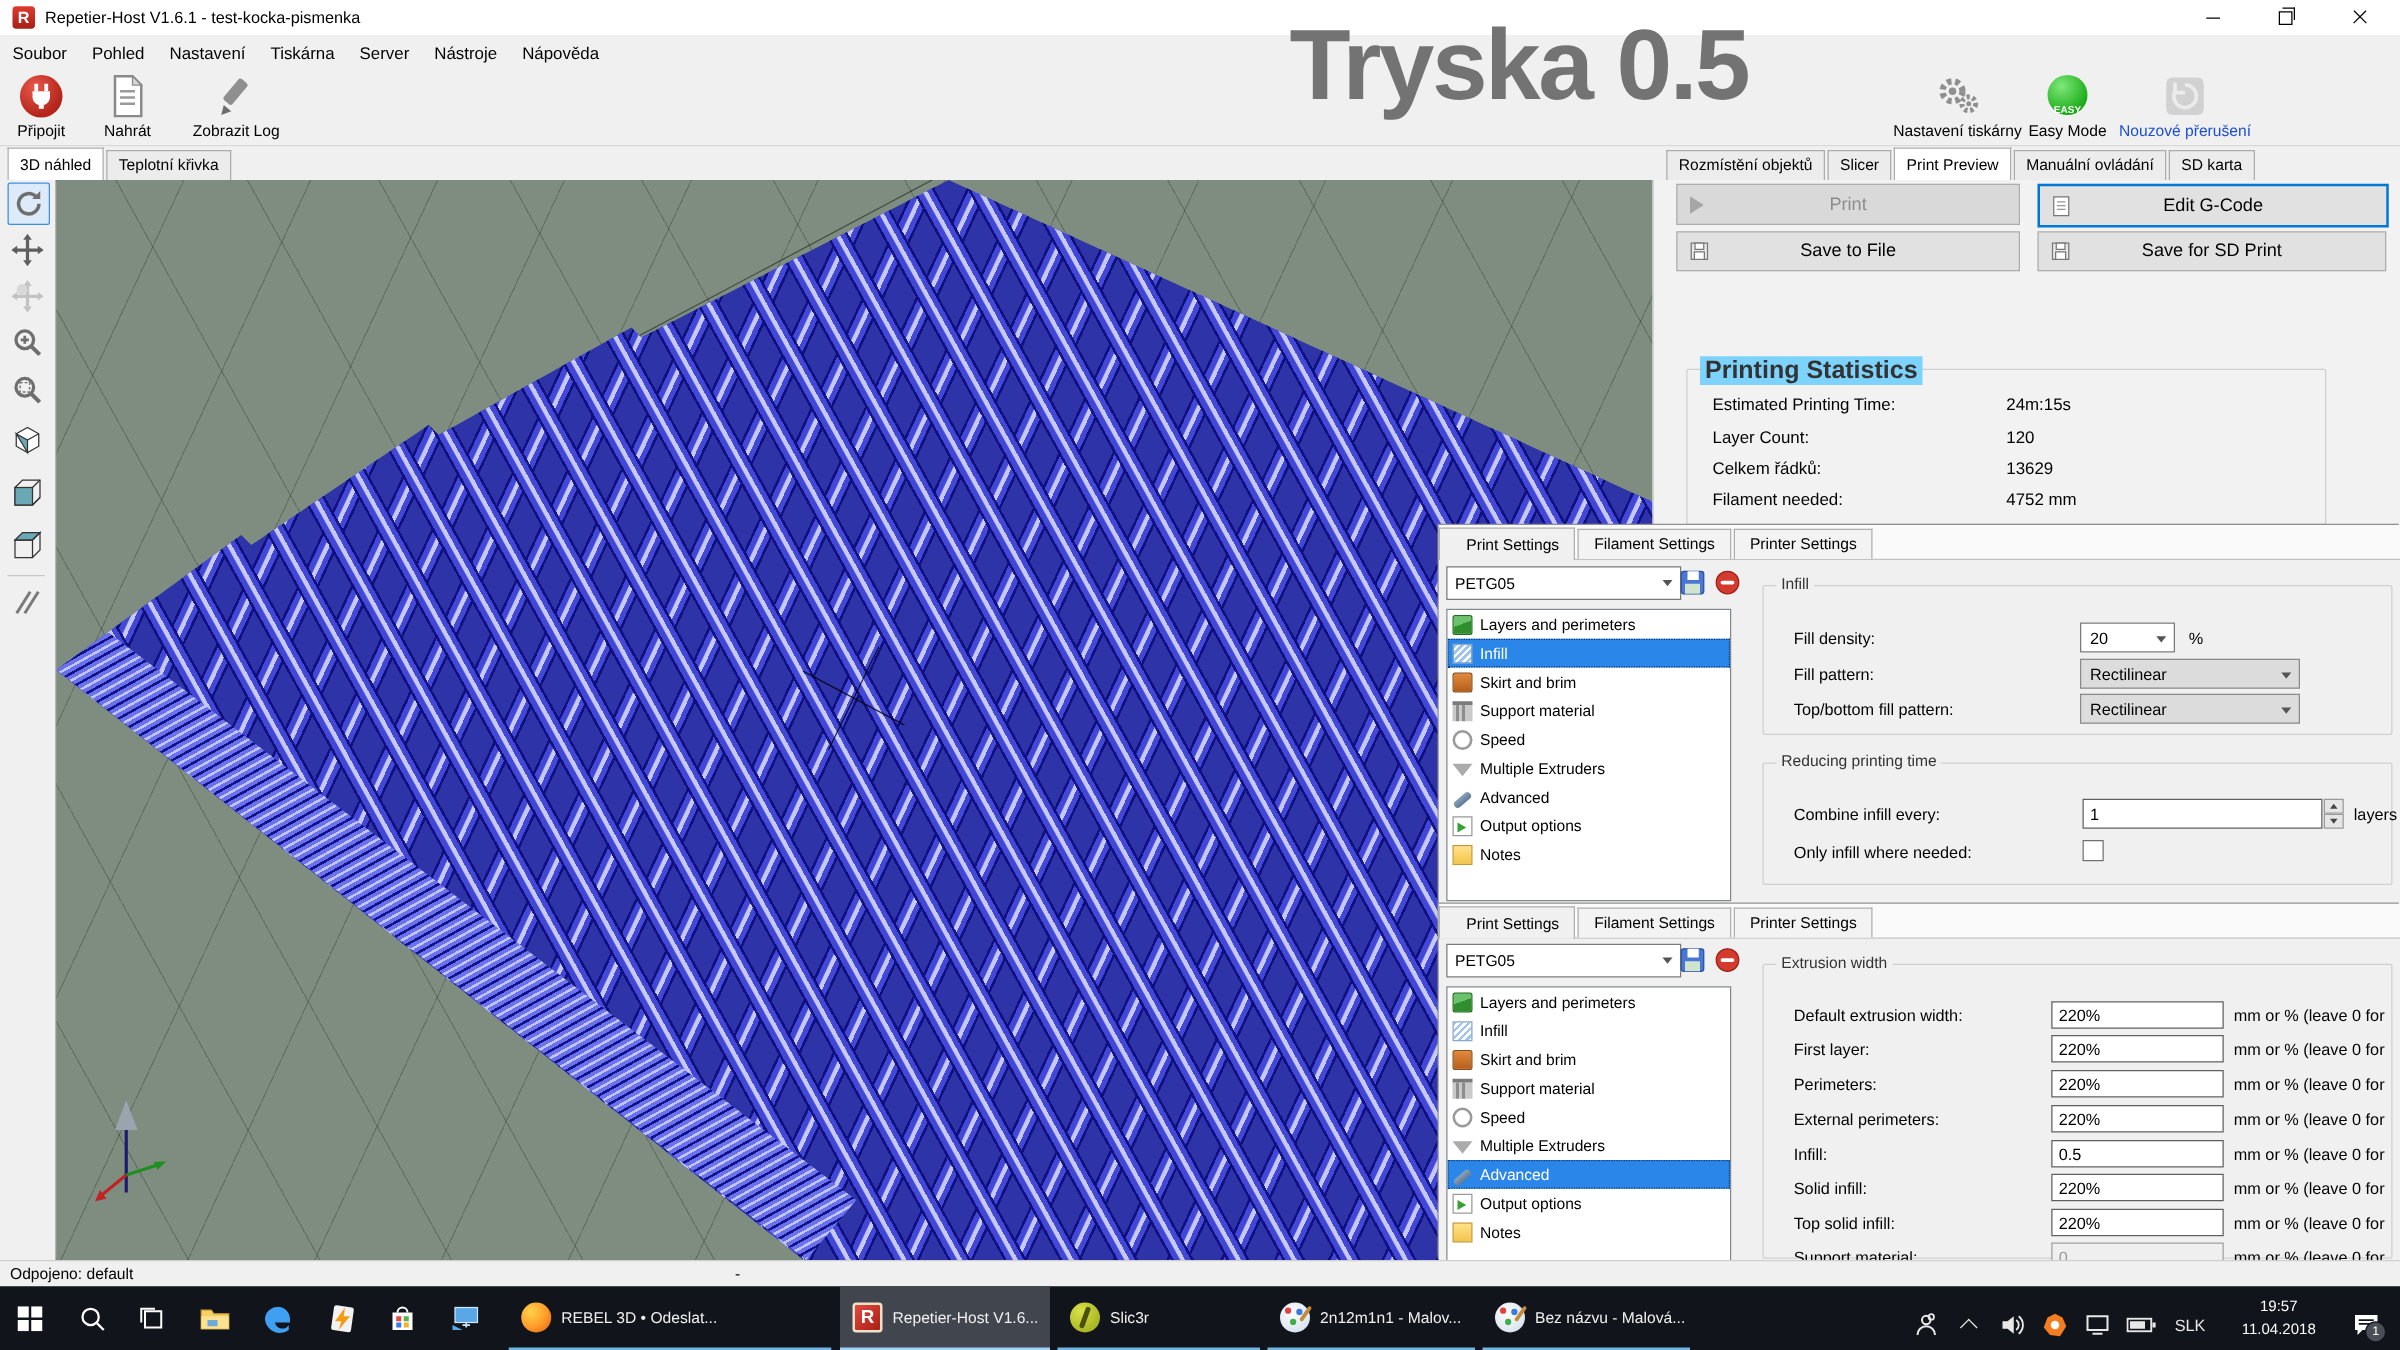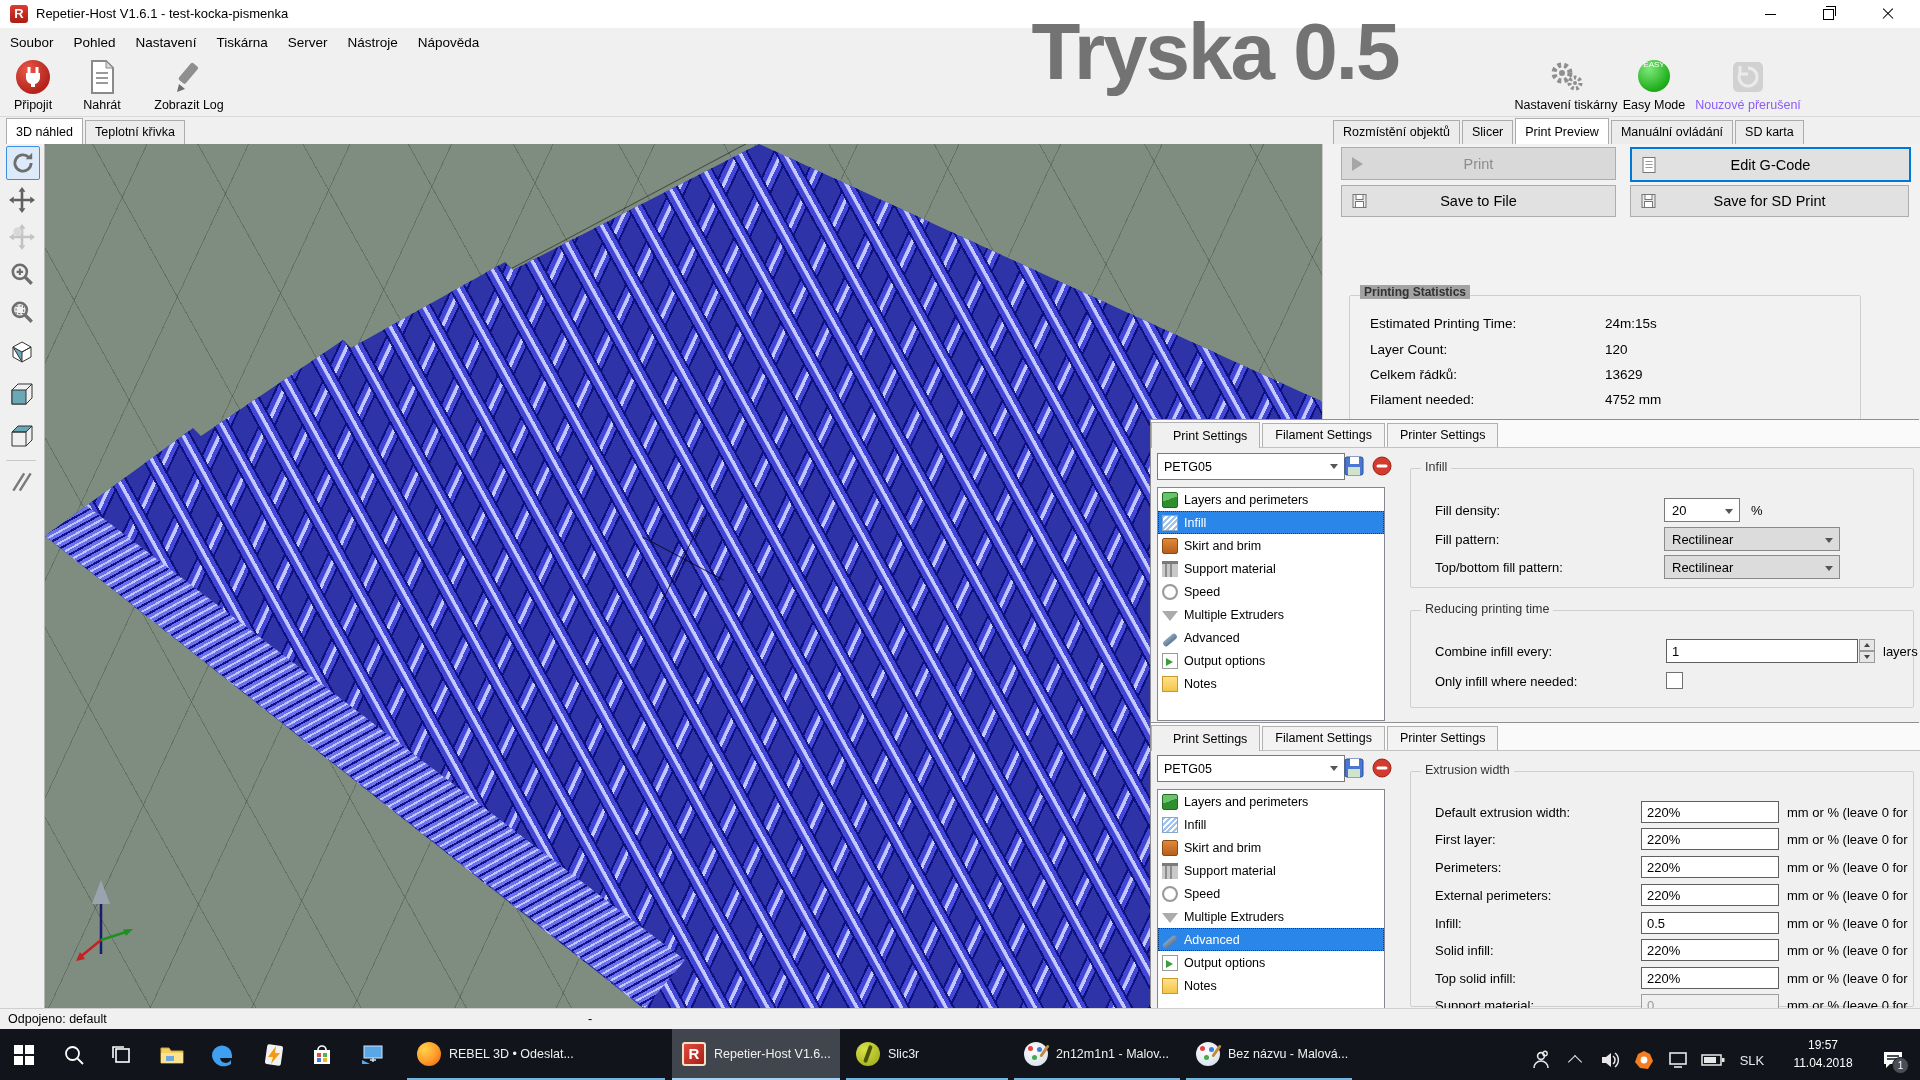--- a/index.html
+++ b/index.html
@@ -26,22 +26,22 @@
 
   
   #toolbar{position:absolute;left:0;top:56px;width:1920px;height:60px;background:#f0f0f0;border-bottom:1px solid #d9d9d9;}
   .tool{position:absolute;top:2px;height:56px;text-align:center;font-size:12.5px;}
   .tool .tlabel{position:absolute;bottom:2px;left:0;right:0;white-space:nowrap;}
   .caret{position:absolute;width:0;height:0;border-left:4px solid transparent;border-right:4px solid transparent;border-top:5px solid #333;}
   .connect-ball{width:34px;height:34px;border-radius:50%;background:radial-gradient(circle at 35% 30%,#e8584a,#b3241a 70%);
      margin:2px auto 0;position:relative;}
   .connect-ball svg{position:absolute;left:6px;top:5px;}
   .easy-ball{width:32px;height:32px;border-radius:50%;background:radial-gradient(circle at 35% 28%,#7ee87a,#17a914 75%);
-     margin:2px auto 0;display:flex;align-items:flex-start;justify-content:center;color:#fff;font-size:8px;font-weight:normal;}
-  .dim-label{color:#8b5cf6;}
+     margin:2px auto 0;display:flex;align-items:flex-end;justify-content:center;color:#fff;font-size:8px;font-weight:bold;}
+  .dim-label{color:#1d4ed8;}
 
   
   #overlay-text{position:absolute;left:990px;top:8px;width:450px;text-align:center;font-size:80px;font-weight:bold;
       letter-spacing:-2px;color:#737373;line-height:1.1;z-index:30;}
 
   
   .tabstrip{position:absolute;display:flex;align-items:flex-end;height:28px;}
   .tab{border:1px solid #acacac;border-bottom:none;background:#ececec;font-size:12.5px;padding:4px 9px 5px;
        margin-right:2px;white-space:nowrap;}
   .tab.active{background:#fff;padding-top:6px;position:relative;z-index:2;}
@@ -71,21 +71,21 @@
   #right-panel{position:absolute;left:1322px;top:144px;width:598px;height:864px;background:#f2f2f2;border-left:1px solid #c9c9c9;}
   .btn{position:absolute;height:31px;background:#e1e1e1;border:1px solid #adadad;display:flex;align-items:center;
        justify-content:center;font-size:14.5px;}
   .btn .bicon{position:absolute;left:10px;top:50%;transform:translateY(-50%);display:flex;}
   .btn.disabled{color:#8c8c8c;background:#d9d9d9;}
   .btn.focused{border:2px solid #0078d7;}
   .play-tri{width:0;height:0;border-left:11px solid #a6a6a6;border-top:7px solid transparent;border-bottom:7px solid transparent;}
   .groupbox{position:absolute;border:1px solid #cfcfcf;border-radius:2px;}
   .gb-title{position:absolute;top:-9px;left:10px;background:inherit;padding:0 4px;font-size:12.5px;color:#333;white-space:nowrap;}
   #stats-box{background:#f2f2f2;}
-  #stats-box .gb-title{font-weight:bold;font-size:12px;top:-11px;background:#a3a3a3;}
+  #stats-box .gb-title{font-weight:bold;font-size:20px;top:-11px;background:#7dd3fc;}
   .stat-label{position:absolute;left:20px;font-size:13.5px;}
   .stat-value{position:absolute;left:255px;font-size:13.5px;}
 
   
   .slwin{position:absolute;left:1151px;width:769px;background:#f0f0f0;overflow:hidden;
          box-shadow:-1px -1px 0 #8f8f8f;}
   .sl-tabs{position:absolute;left:0;top:0;height:27px;display:flex;align-items:flex-end;width:100%;border-bottom:1px solid #c2c2c2;background:#fafafa;}
   .sl-tab{border:1px solid #b0b0b0;border-bottom:none;background:#f3f3f3;font-size:12.5px;padding:4px 12px 5px;margin-right:2px;}
   .sl-tab.active{background:#f0f0f0;padding-top:6px;position:relative;top:1px;padding-left:21px;}
   .sl-combo{position:absolute;left:6px;width:180px;height:25px;background:#fff;border:1px solid #7a7a7a;

